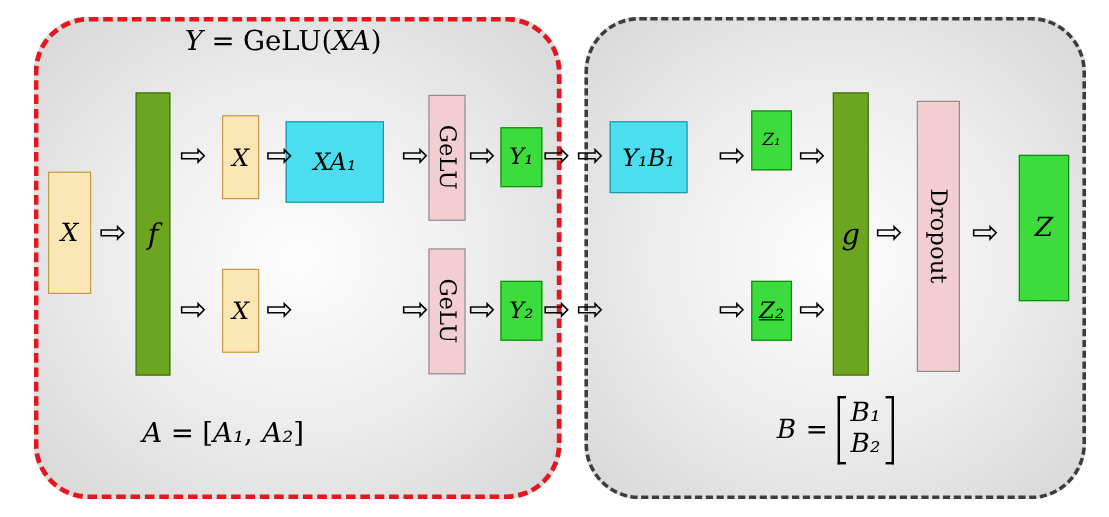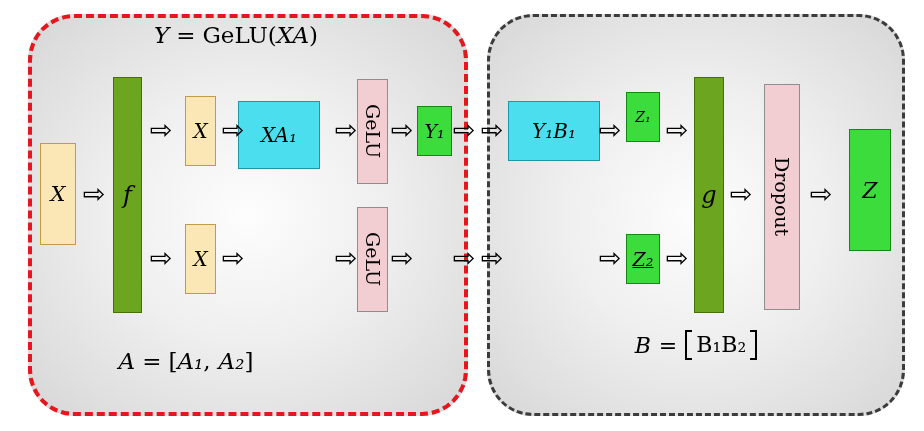--- a/index.html
+++ b/index.html
@@ -22,21 +22,21 @@
   #in-x{left:40px;top:143px;width:36px;height:102px;font-size:21px;}
   #f-bar{left:113px;top:77px;width:29px;height:236px;font-size:24px;}
   #x-r1{left:185px;top:96px;width:31px;height:70px;font-size:20px;}
   #x-r2{left:185px;top:224px;width:31px;height:70px;font-size:20px;}
   #mm-r1{left:238px;top:101px;width:82px;height:68px;font-size:20px;}
   #mm-r2{left:252px;top:229px;width:82px;height:60px;font-size:20px;}
   #act-r1{left:357px;top:79px;width:31px;height:105px;}
   #act-r2{left:357px;top:207px;width:31px;height:105px;}
   #out-r1{left:417px;top:106px;width:35px;height:50px;font-size:19px;}
   #out-r2{left:417px;top:234px;width:35px;height:50px;font-size:19px;}
-  #mmr-r1{left:508px;top:101px;width:92px;height:60px;font-size:20px;}
+  #mmr-r1{left:508px;top:101px;width:65px;height:60px;font-size:20px;}
   #mmr-r2{left:508px;top:229px;width:86px;height:60px;font-size:20px;}
   #zz-r1{left:626px;top:92px;width:34px;height:50px;font-size:14px;}
   #zz-r2{left:626px;top:234px;width:34px;height:50px;font-size:19px;text-decoration:underline;}
   #g-bar{left:694px;top:77px;width:30px;height:236px;font-size:24px;}
   #drop-bar{left:764px;top:84px;width:36px;height:226px;}
   #z-out{left:849px;top:129px;width:42px;height:122px;font-size:22px;}
 
   .ar{position:absolute;font-family:"DejaVu Sans",sans-serif;font-size:27px;line-height:1;
       color:#000;transform:translate(-50%,-54%);z-index:4;}
   .a1{left:94px;top:195px}.a2{left:161px;top:131px}.a3{left:233px;top:131px}
@@ -57,21 +57,21 @@
   .fvar{font-style:italic;}
   .feq{margin:0 7px;}
   .fcomma{margin-right:8px;}
 
   #formula-b{position:absolute;left:487px;top:330px;width:418px;display:flex;align-items:center;
              justify-content:center;font-size:22px;z-index:3;}
   #formula-b .feq{margin:0 8px;}
   .brk{align-self:stretch;width:7px;box-sizing:border-box;}
   .brk.l{border-left:2.2px solid #000;border-top:2.2px solid #000;border-bottom:2.2px solid #000;}
   .brk.r{border-right:2.2px solid #000;border-top:2.2px solid #000;border-bottom:2.2px solid #000;}
-  .mcol{display:flex;flex-direction:row;line-height:1.2;padding:2px 4px;text-align:left;}
+  .mcol{display:flex;flex-direction:column;line-height:1.2;font-style:italic;padding:2px 4px;text-align:left;}
 </style>
 </head>
 <body>
 
 <div class="page">
 
   <div class="panel" id="left-panel"></div>
   <div class="panel" id="right-panel"></div>
 
   <div class="panel-title" id="left-title"><span class="tvar">Y</span><span class="teq">=</span><span>GeLU(</span><span class="tvar">XA</span><span>)</span></div>
@@ -80,20 +80,21 @@
   <div class="box yellow" id="in-x">X</div>
   <div class="box gbar" id="f-bar">f</div>
 
   <div class="box yellow" id="x-r1">X</div>
   <div class="box cyan" id="mm-r1">XA₁</div>
   <div class="box pink vtext" id="act-r1">GeLU</div>
   <div class="box bgreen" id="out-r1">Y₁</div>
 
   <div class="box yellow" id="x-r2">X</div>
   <div class="box pink vtext" id="act-r2">GeLU</div>
+  <div class="box bgreen" id="out-r2">Y₂</div>
 
   <div id="formula-a"><span class="fvar">A</span><span class="feq">=</span><span>[</span><span class="fvar">A₁</span><span class="fcomma">,</span><span class="fvar">A₂</span><span>]</span></div>
 
   <div class="box cyan" id="mmr-r1">Y₁B₁</div>
   <div class="box bgreen" id="zz-r1">Z₁</div>
   <div class="box bgreen" id="zz-r2">Z₂</div>
   <div class="box gbar" id="g-bar">g</div>
   <div class="box pink vtext" id="drop-bar">Dropout</div>
   <div class="box bgreen" id="z-out">Z</div>
 

